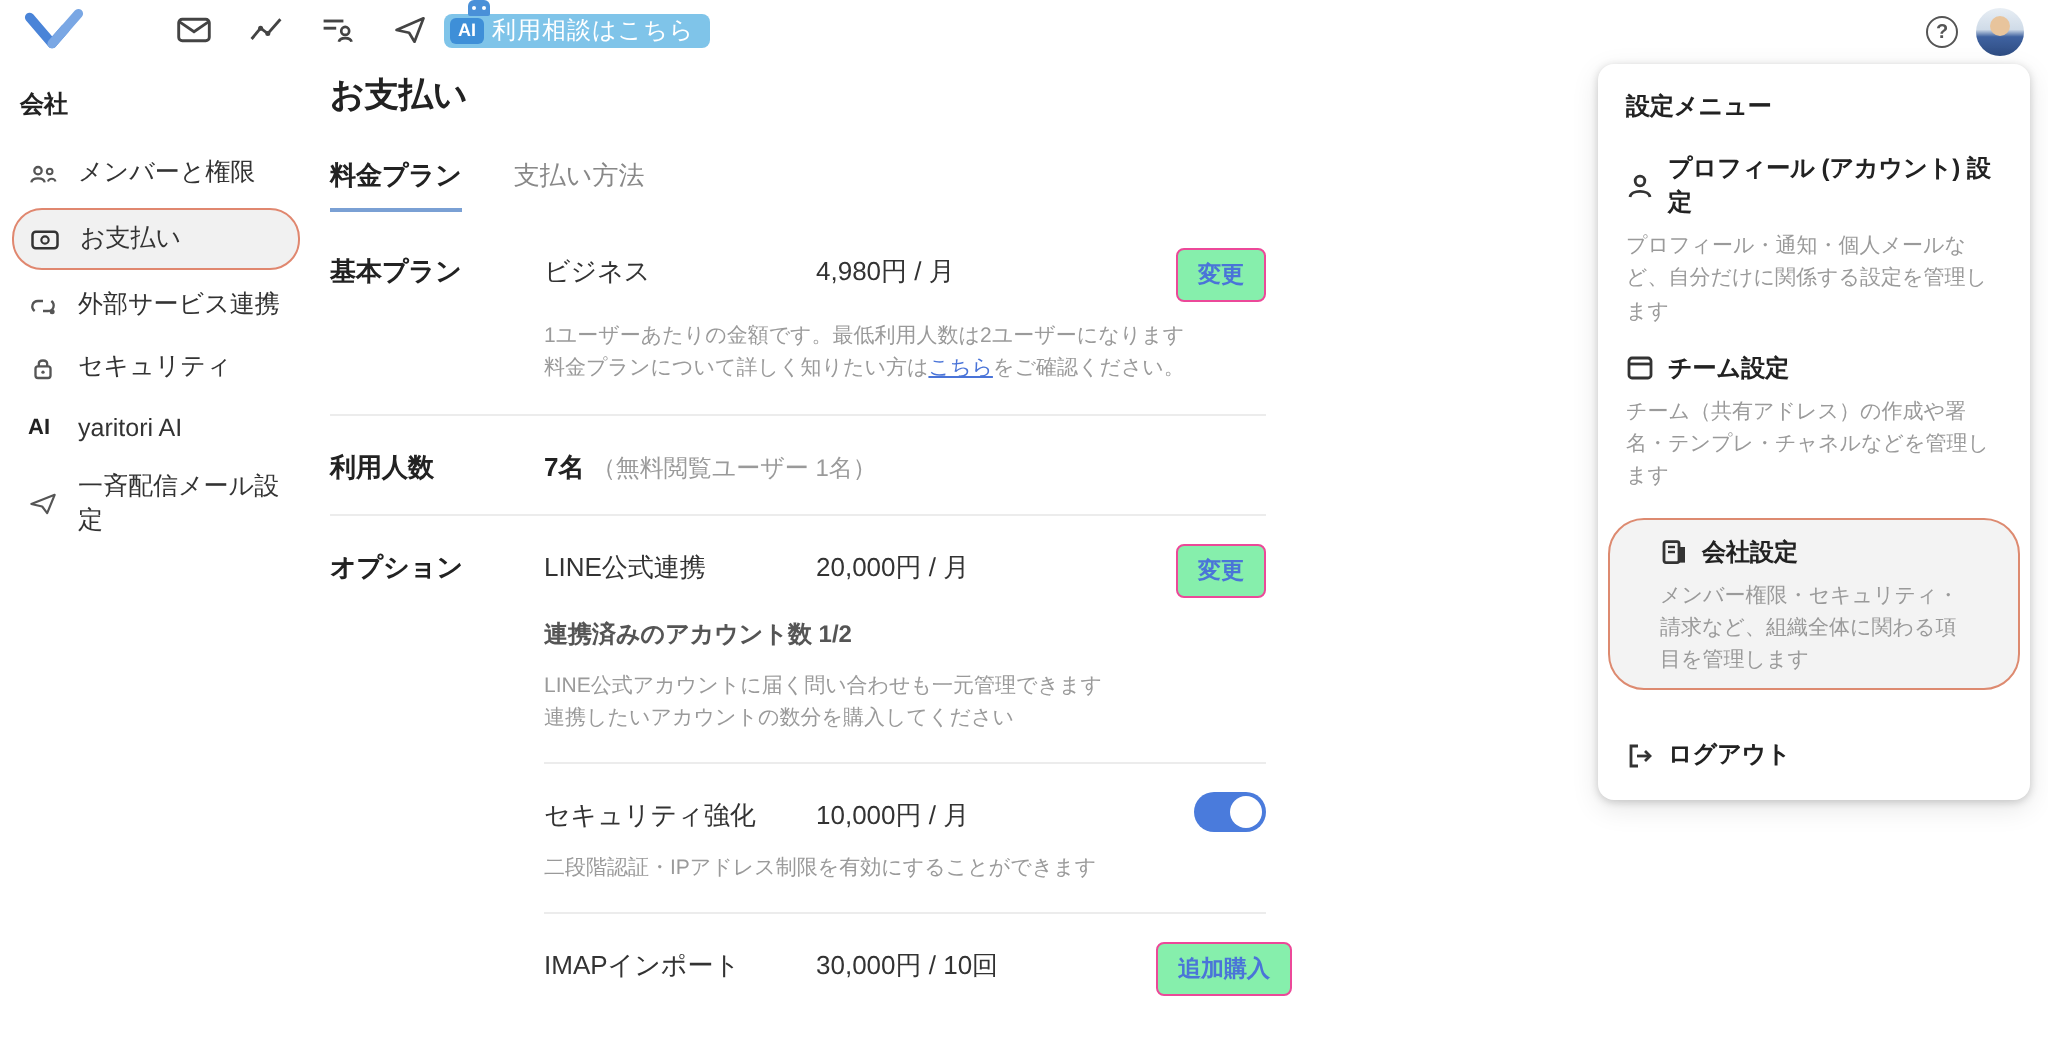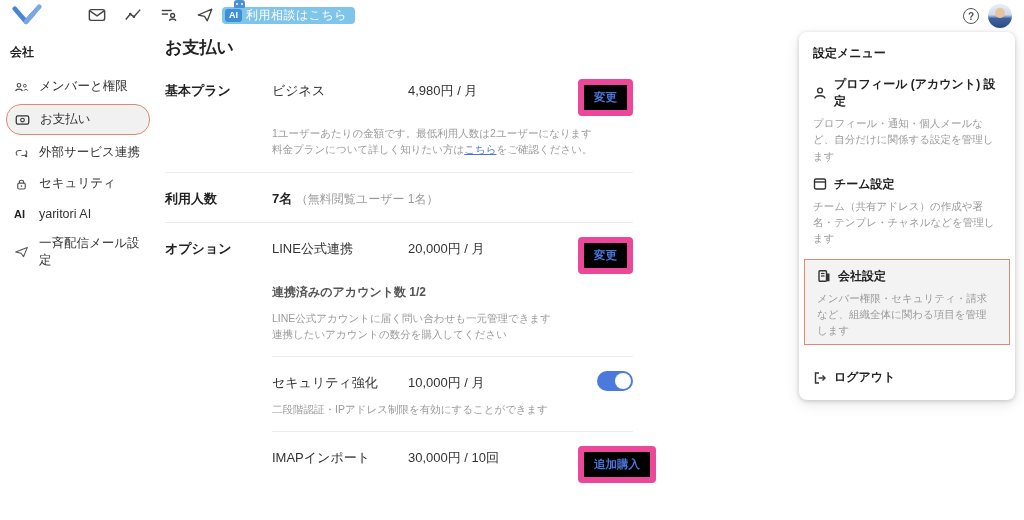--- a/index.html
+++ b/index.html
@@ -55,21 +55,21 @@
   .page-title { font-size:17px; font-weight:bold; color:#222; margin-bottom:20px; }
   .tabs { display:flex; gap:26px; margin-bottom:18px; }
   .tab { font-size:13px; color:#888; padding-bottom:7px; cursor:pointer; }
   .tab.active { color:#222; font-weight:bold; border-bottom:2px solid #7aa0d4; }
   .prow { display:grid; grid-template-columns:107px 136px 170px 1fr; align-items:start; }
   .col-label { font-size:13px; font-weight:bold; color:#222; padding-top:3px; }
   .col-name  { font-size:13px; color:#333; padding-top:3px; }
   .col-price { font-size:13px; color:#333; padding-top:3px; }
   .col-action { display:flex; justify-content:flex-end; }
   .btn {
-    background:#000000; border:6px solid #ec4899; border-radius:4px; color:#4a74d8;
+    background:#86efac; border:1px solid #ec4899; border-radius:4px; color:#4a74d8;
     font-size:11.5px; font-weight:bold; padding:5px 10px; cursor:pointer; white-space:nowrap;
     font-family:inherit;
   }
   .notes { grid-column:2 / 5; margin-top:9px; font-size:10.5px; color:#9a9a9a; line-height:1.55; }
   .bold-note { grid-column:2 / 5; margin-top:10px; font-size:12px; font-weight:bold; color:#555; }
   .notes .link { color:#4a74d8; text-decoration:underline; cursor:pointer; }
   .divider { height:1px; background:#ececec; margin:14px 0; }
   .divider.indent { margin-left:107px; }
   .value-strong { font-size:13px; font-weight:bold; color:#222; }
   .value-sub { font-size:12px; color:#9a9a9a; }
@@ -84,22 +84,22 @@
     border-radius:8px; box-shadow:0 1px 4px rgba(0,0,0,.18), 0 4px 14px rgba(0,0,0,.10);
     padding:13px 14px 12px;
   }
   .menu-title { font-size:12px; font-weight:bold; color:#222; margin-bottom:14px; }
   .menu-item { display:flex; align-items:center; gap:7px; font-size:12px; font-weight:bold;
     color:#222; cursor:pointer; margin-bottom:5px; }
   .menu-item .mi-ic { width:14px; height:14px; display:flex; }
   .menu-item .mi-ic svg { width:14px; height:14px; }
   .mi-desc { font-size:10.5px; color:#9a9a9a; line-height:1.55; margin-bottom:12px; }
   .menu-active {
-    background:#f3f3f3; border:1px solid #dd8a70; border-radius:0;
-    margin:0 -9px 24px; padding:8px 12px 2px;
+    background:#f3f3f3; border:1px solid #dd8a70; border-radius:18px;
+    margin:0 -9px 24px; padding:8px 25px 2px;
   }
   .menu-active .mi-desc { margin-bottom:4px; }
   .menu-logout { margin-top:12px; margin-bottom:2px; }
 </style>
 </head>
 <body>
 
 <div class="topbar">
   <div class="logo">
     <svg viewBox="0 0 32 24">
@@ -200,20 +200,24 @@
           <path d="M2 7 L16 1.5 L11.5 12.5 L8.5 8.5 Z" fill="none" stroke="#555" stroke-width="1.3" stroke-linejoin="round"></path>
         </svg>
     </span>
     <span>一斉配信メール設定</span>
   </div>
 </div>
 
 <div class="main">
   <div class="page-title">お支払い</div>
 
+  <div class="tabs">
+    <div class="tab active">料金プラン</div>
+    <div class="tab">支払い方法</div>
+  </div>
 
   <div class="prow">
     <div class="col-label">基本プラン</div>
     <div class="col-name">ビジネス</div>
     <div class="col-price">4,980円 / 月</div>
     <div class="col-action">
         <button class="btn">変更</button>
       </div>
     <div class="notes">
       <div>1ユーザーあたりの金額です。最低利用人数は2ユーザーになります</div>

